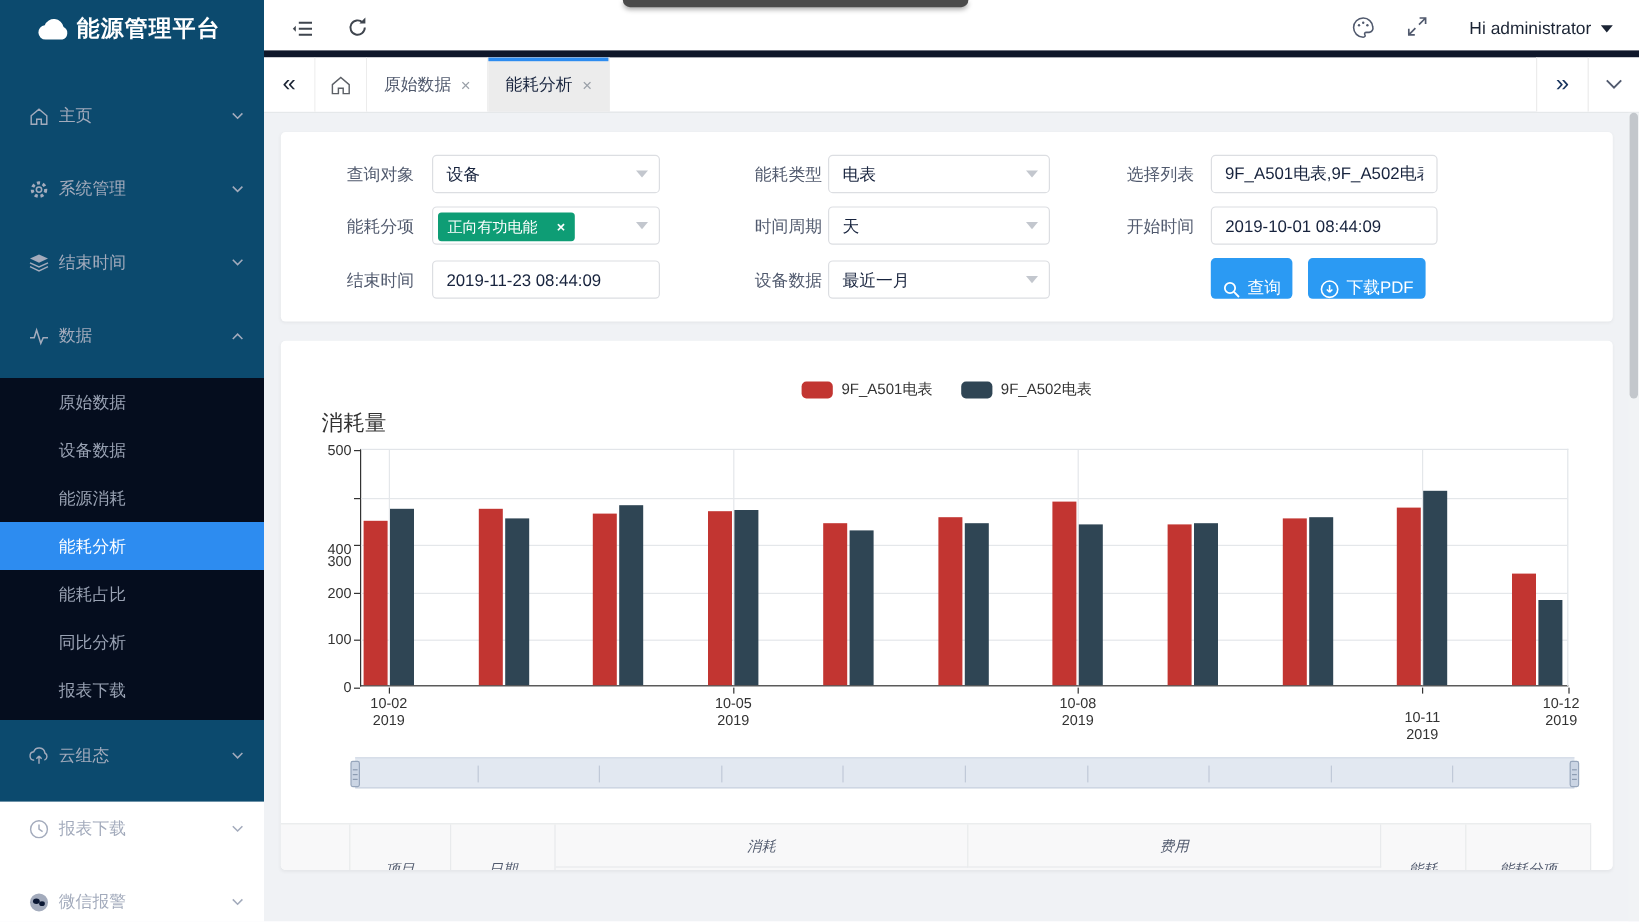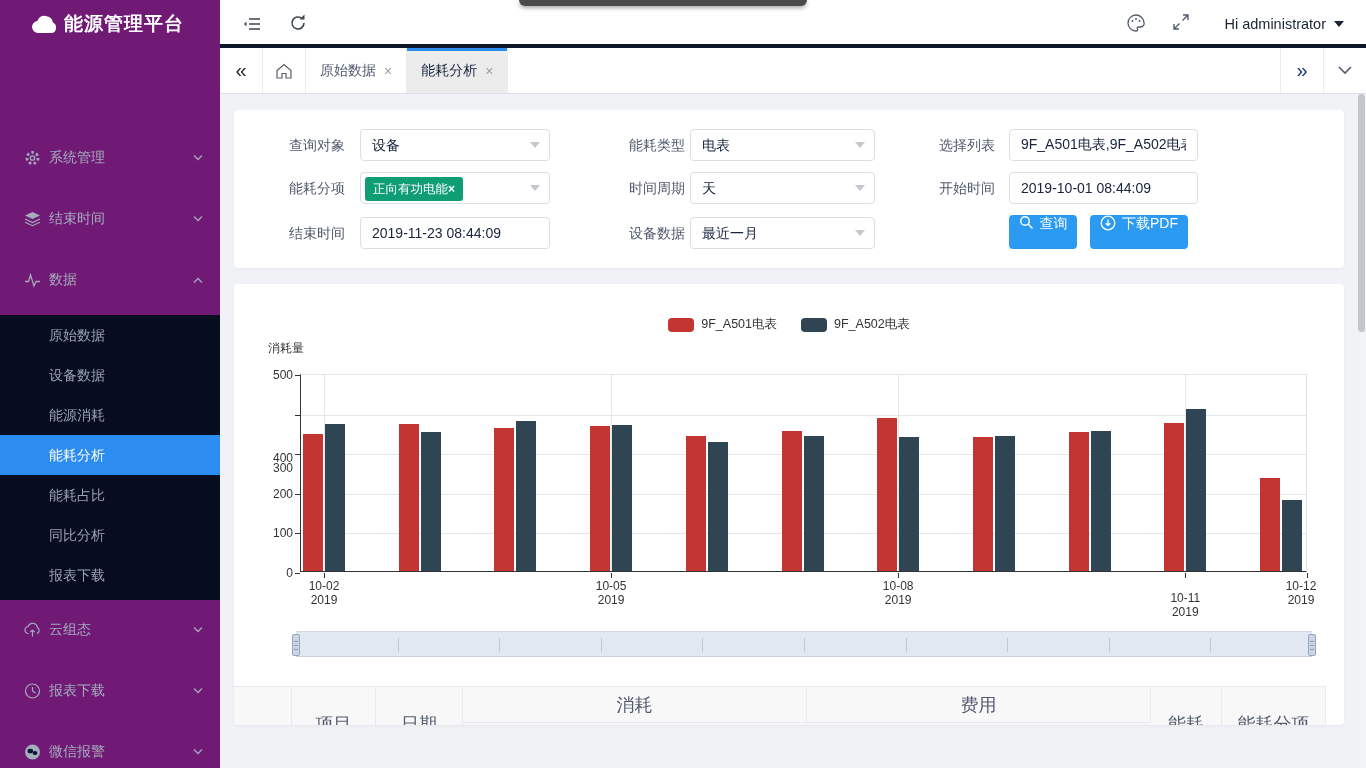--- a/index.html
+++ b/index.html
@@ -5,35 +5,35 @@
   * { margin:0; padding:0; box-sizing:border-box; }
   html,body { width:1366px; height:768px; overflow:hidden; background:#fff;
     font-family:"Liberation Sans","DejaVu Sans",sans-serif; }
   #app { position:relative; width:1366px; height:768px; overflow:hidden; background:#fff; }
 
   
   .notch { position:absolute; left:519px; top:0; width:288px; height:6px; background:#4a4a4a;
     border-radius:0 0 7px 7px; box-shadow:0 2px 4px rgba(0,0,0,.35); z-index:50; }
 
   
-  .sidebar { position:absolute; left:0; top:0; width:220px; height:768px; background:#701a75; z-index:10; }
+  .sidebar { position:absolute; left:0; top:0; width:220px; height:668px; background:#0c4a6e; z-index:10; }
   .logo { position:absolute; left:0; top:0; width:220px; height:48px; display:flex; align-items:center; padding-left:30px; }
   .logo-title { color:#fff; font-size:19px; font-weight:bold; letter-spacing:1px; margin-left:6px; }
   .menu-item { position:absolute; left:0; width:220px; height:61px; color:#a3abbc; font-size:14px; cursor:pointer; }
   .menu-item .mi-icon { position:absolute; left:24px; top:50%; transform:translateY(-50%); width:17px; height:17px; }
   .menu-item .mi-label { position:absolute; left:49px; top:50%; transform:translateY(-50%); }
   .menu-item .mi-chevron { position:absolute; right:17px; top:50%; transform:translateY(-50%); width:10px; height:7px; }
   .mi-chevron.up { transform:translateY(-50%) rotate(180deg); }
   .submenu { position:absolute; left:0; top:315px; width:220px; height:285px; background:#050d1e; }
   .sub-item { height:40px; line-height:40px; padding-left:49px; font-size:14px; color:#99a2b3; cursor:pointer; }
   .sub-item.active { background:#2d8cf0; color:#fff; }
 
   
   .main { position:absolute; left:220px; top:0; width:1146px; height:768px; }
-  .topbar { position:absolute; left:0; top:0; width:1146px; height:48px; background:#fff; border-bottom:4px solid #0f172a; }
+  .topbar { position:absolute; left:0; top:0; width:1146px; height:48px; background:#fff; border-bottom:6px solid #0f172a; }
   .icon-btn { position:absolute; top:13px; width:22px; height:22px; cursor:pointer; }
   .user-box { position:absolute; right:22px; top:0; height:48px; display:flex; align-items:center; gap:8px; cursor:pointer; }
   .user-name { font-size:14.5px; color:#1b2434; }
   .caret-down { width:0; height:0; border-left:5px solid transparent; border-right:5px solid transparent; border-top:6px solid #1b2434; }
 
   
   .tabbar { position:absolute; left:0; top:48px; width:1146px; height:46px; background:#fff; border-bottom:1px solid #dcdfe3; display:flex; }
   .tb-btn { width:43px; height:45px; display:flex; align-items:center; justify-content:center; border-right:1px solid #ececec; cursor:pointer; font-size:20px; color:#1b2434; background:#fff; }
   .tab { position:relative; height:45px; padding:0 14px; display:flex; align-items:center; gap:8px; font-size:14px; color:#515a6e; border-right:1px solid #ececec; cursor:pointer; background:#fff; }
   .tab .tab-close { color:#9aa0a8; font-size:14px; cursor:pointer; }
@@ -47,49 +47,49 @@
   .card { position:absolute; background:#fff; border-radius:4px; box-shadow:0 1px 3px rgba(0,0,0,.05); }
   .filter-card { left:14px; top:16px; width:1110px; height:158px; }
   .chart-card { left:14px; top:190px; width:1110px; height:441px; overflow:hidden; }
 
   
   .f-label { position:absolute; height:32px; line-height:32px; text-align:right; color:#515a6e; font-size:14px; }
   .f-ctrl { position:absolute; height:32px; border:1px solid #dcdee2; border-radius:4px; background:#fff; font-size:14px; color:#17233d; cursor:pointer; }
   .f-ctrl .val { position:absolute; left:11px; top:0; line-height:30px; white-space:nowrap; }
   .sel-caret { position:absolute; right:9px; top:12px; width:0; height:0; border-left:5px solid transparent; border-right:5px solid transparent; border-top:6px solid #c3c7ce; }
   .f-input { position:absolute; height:32px; border:1px solid #dcdee2; border-radius:4px; background:#fff; font-size:14px; color:#17233d; padding:0 11px; width:100%; outline:none; }
-  .tag { position:absolute; left:4px; top:4px; height:24px; line-height:24px; background:#0e9d75; color:#fff; border-radius:3px; padding:0 8px; font-size:12.5px; display:flex; align-items:center; gap:0;justify-content:space-between; }
+  .tag { position:absolute; left:4px; top:4px; height:24px; line-height:24px; background:#0e9d75; color:#fff; border-radius:3px; padding:0 8px; font-size:12.5px; display:flex; align-items:center; gap:16px;justify-content:space-between; }
   .tag-x { font-size:12px; cursor:pointer; font-weight:bold; }
-  .btn-blue { position:absolute; height:34px; background:#2b9af3; color:#fff; border:none; border-radius:4px; font-size:14px; display:flex; align-items:flex-start; justify-content:center; gap:6px; cursor:pointer; }
+  .btn-blue { position:absolute; height:34px; background:#2b9af3; color:#fff; border:none; border-radius:4px; font-size:14px; display:flex; align-items:flex-end; justify-content:center; gap:6px; cursor:pointer; }
 
   
   .legend { position:absolute; left:0; top:32px; width:1110px; display:flex; justify-content:center; gap:24px; }
   .legend-item { display:flex; align-items:center; gap:7px; cursor:pointer; }
   .legend-swatch { width:26px; height:14px; border-radius:4px; }
   .legend-label { font-size:12.5px; color:#333; }
-  .y-title { position:absolute; left:34px; top:56px; font-size:12px; color:#333; }
+  .y-title { position:absolute; left:34px; top:56px; font-size:18px; color:#333; }
   .plot { position:absolute; left:66px; top:90px; width:1007px; height:198px;
     border:1px solid #e2e5e9; border-left:1px solid #333; border-bottom:1px solid #333; }
   .hgrid { position:absolute; left:0; width:100%; height:1px; background:#e4e7ea; }
   .vgrid { position:absolute; top:0; width:1px; height:100%; background:#e4e7ea; }
   .bar { position:absolute; bottom:0; }
   .ytick-label { position:absolute; left:-46px; width:38px; text-align:right; font-size:12px; color:#333; }
   .ytick-mark { position:absolute; left:-6px; width:5px; height:1px; background:#333; }
   .xtick { position:absolute; top:198px; width:1px; height:5px; background:#333; }
   .xlabel { position:absolute; top:204px; width:70px; text-align:center; font-size:12px; color:#333; line-height:14px; }
 
   
   .dz { position:absolute; left:62px; top:347px; width:1016px; height:26px; background:#e2e8f1; border-top:1px solid #d3dae6; border-bottom:1px solid #c9d1df; cursor:pointer; }
   .dz-tick { position:absolute; top:6px; width:1px; height:14px; background:#c0c9d8; }
   .dz-handle { position:absolute; top:2px; width:8px; height:22px; background:#cbd5e4; border:1px solid #97a6bc; border-radius:2px; cursor:ew-resize; }
   .dz-handle::before { content:""; position:absolute; left:1px; top:6px; width:4px; height:1px; background:#8d9cb2; box-shadow:0 4px 0 #8d9cb2, 0 8px 0 #8d9cb2; }
 
   
   .thead { position:absolute; left:0; top:402px; width:1092px; height:80px; background:#f8f8f9; border-top:1px solid #e8eaec; }
-  .th-cell { position:absolute; top:0; font-size:18px; color:#515a6e; text-align:center; border-right:1px solid #e8eaec; overflow:hidden; }
+  .th-cell { position:absolute; top:0; font-size:12px; color:#515a6e; text-align:center; border-right:1px solid #e8eaec; overflow:hidden;font-style:italic; }
   .th-group { height:36px; line-height:36px; border-bottom:1px solid #e8eaec; }
   .th-span { height:76px; line-height:74px; }
 
   
   .sb-track { position:absolute; left:1357px; top:94px; width:9px; height:674px; background:#f1f3f5; z-index:40; }
   .sb-thumb { position:absolute; left:1px; top:0; width:7px; height:238px; background:#c3c7cc; border-radius:4px; cursor:grab; }
 
   svg { display:block; }
 </style>
 </head>
@@ -100,20 +100,29 @@
   <div class="notch"></div>
 
   <div class="sidebar">
     <div class="logo">
       <svg width="28" height="20" viewBox="0 0 28 20">
         <path d="M8 19a6 6 0 0 1-.7-11.96A8.2 8.2 0 0 1 23 8.6 5.6 5.6 0 0 1 22 19H8z" fill="#fff"></path>
       </svg>
       <span class="logo-title">能源管理平台</span>
     </div>
 
+    <div class="menu-item" style="top:66px">
+      <svg class="mi-icon" viewBox="0 0 17 17">
+          <path d="M2 8l6.5-5.5L15 8v7h-4.6v-4.2H6.6V15H2z" fill="none" stroke="#a3abbc" stroke-width="1.2"></path>
+        </svg>
+      <span class="mi-label">主页</span>
+      <svg class="mi-chevron" viewBox="0 0 10 7">
+          <polyline points="1,1 5,5 9,1" fill="none" stroke="#a3abbc" stroke-width="1.3"></polyline>
+        </svg>
+    </div>
     <div class="menu-item" style="top:127px">
       <svg class="mi-icon" viewBox="0 0 17 17">
           <circle cx="8.5" cy="8.5" r="5.6" fill="none" stroke="#a3abbc" stroke-width="2.6" stroke-dasharray="2.6 2.3"></circle>
           <circle cx="8.5" cy="8.5" r="2.2" fill="none" stroke="#a3abbc" stroke-width="1.3"></circle>
         </svg>
       <span class="mi-label">系统管理</span>
       <svg class="mi-chevron" viewBox="0 0 10 7">
           <polyline points="1,1 5,5 9,1" fill="none" stroke="#a3abbc" stroke-width="1.3"></polyline>
         </svg>
     </div>

